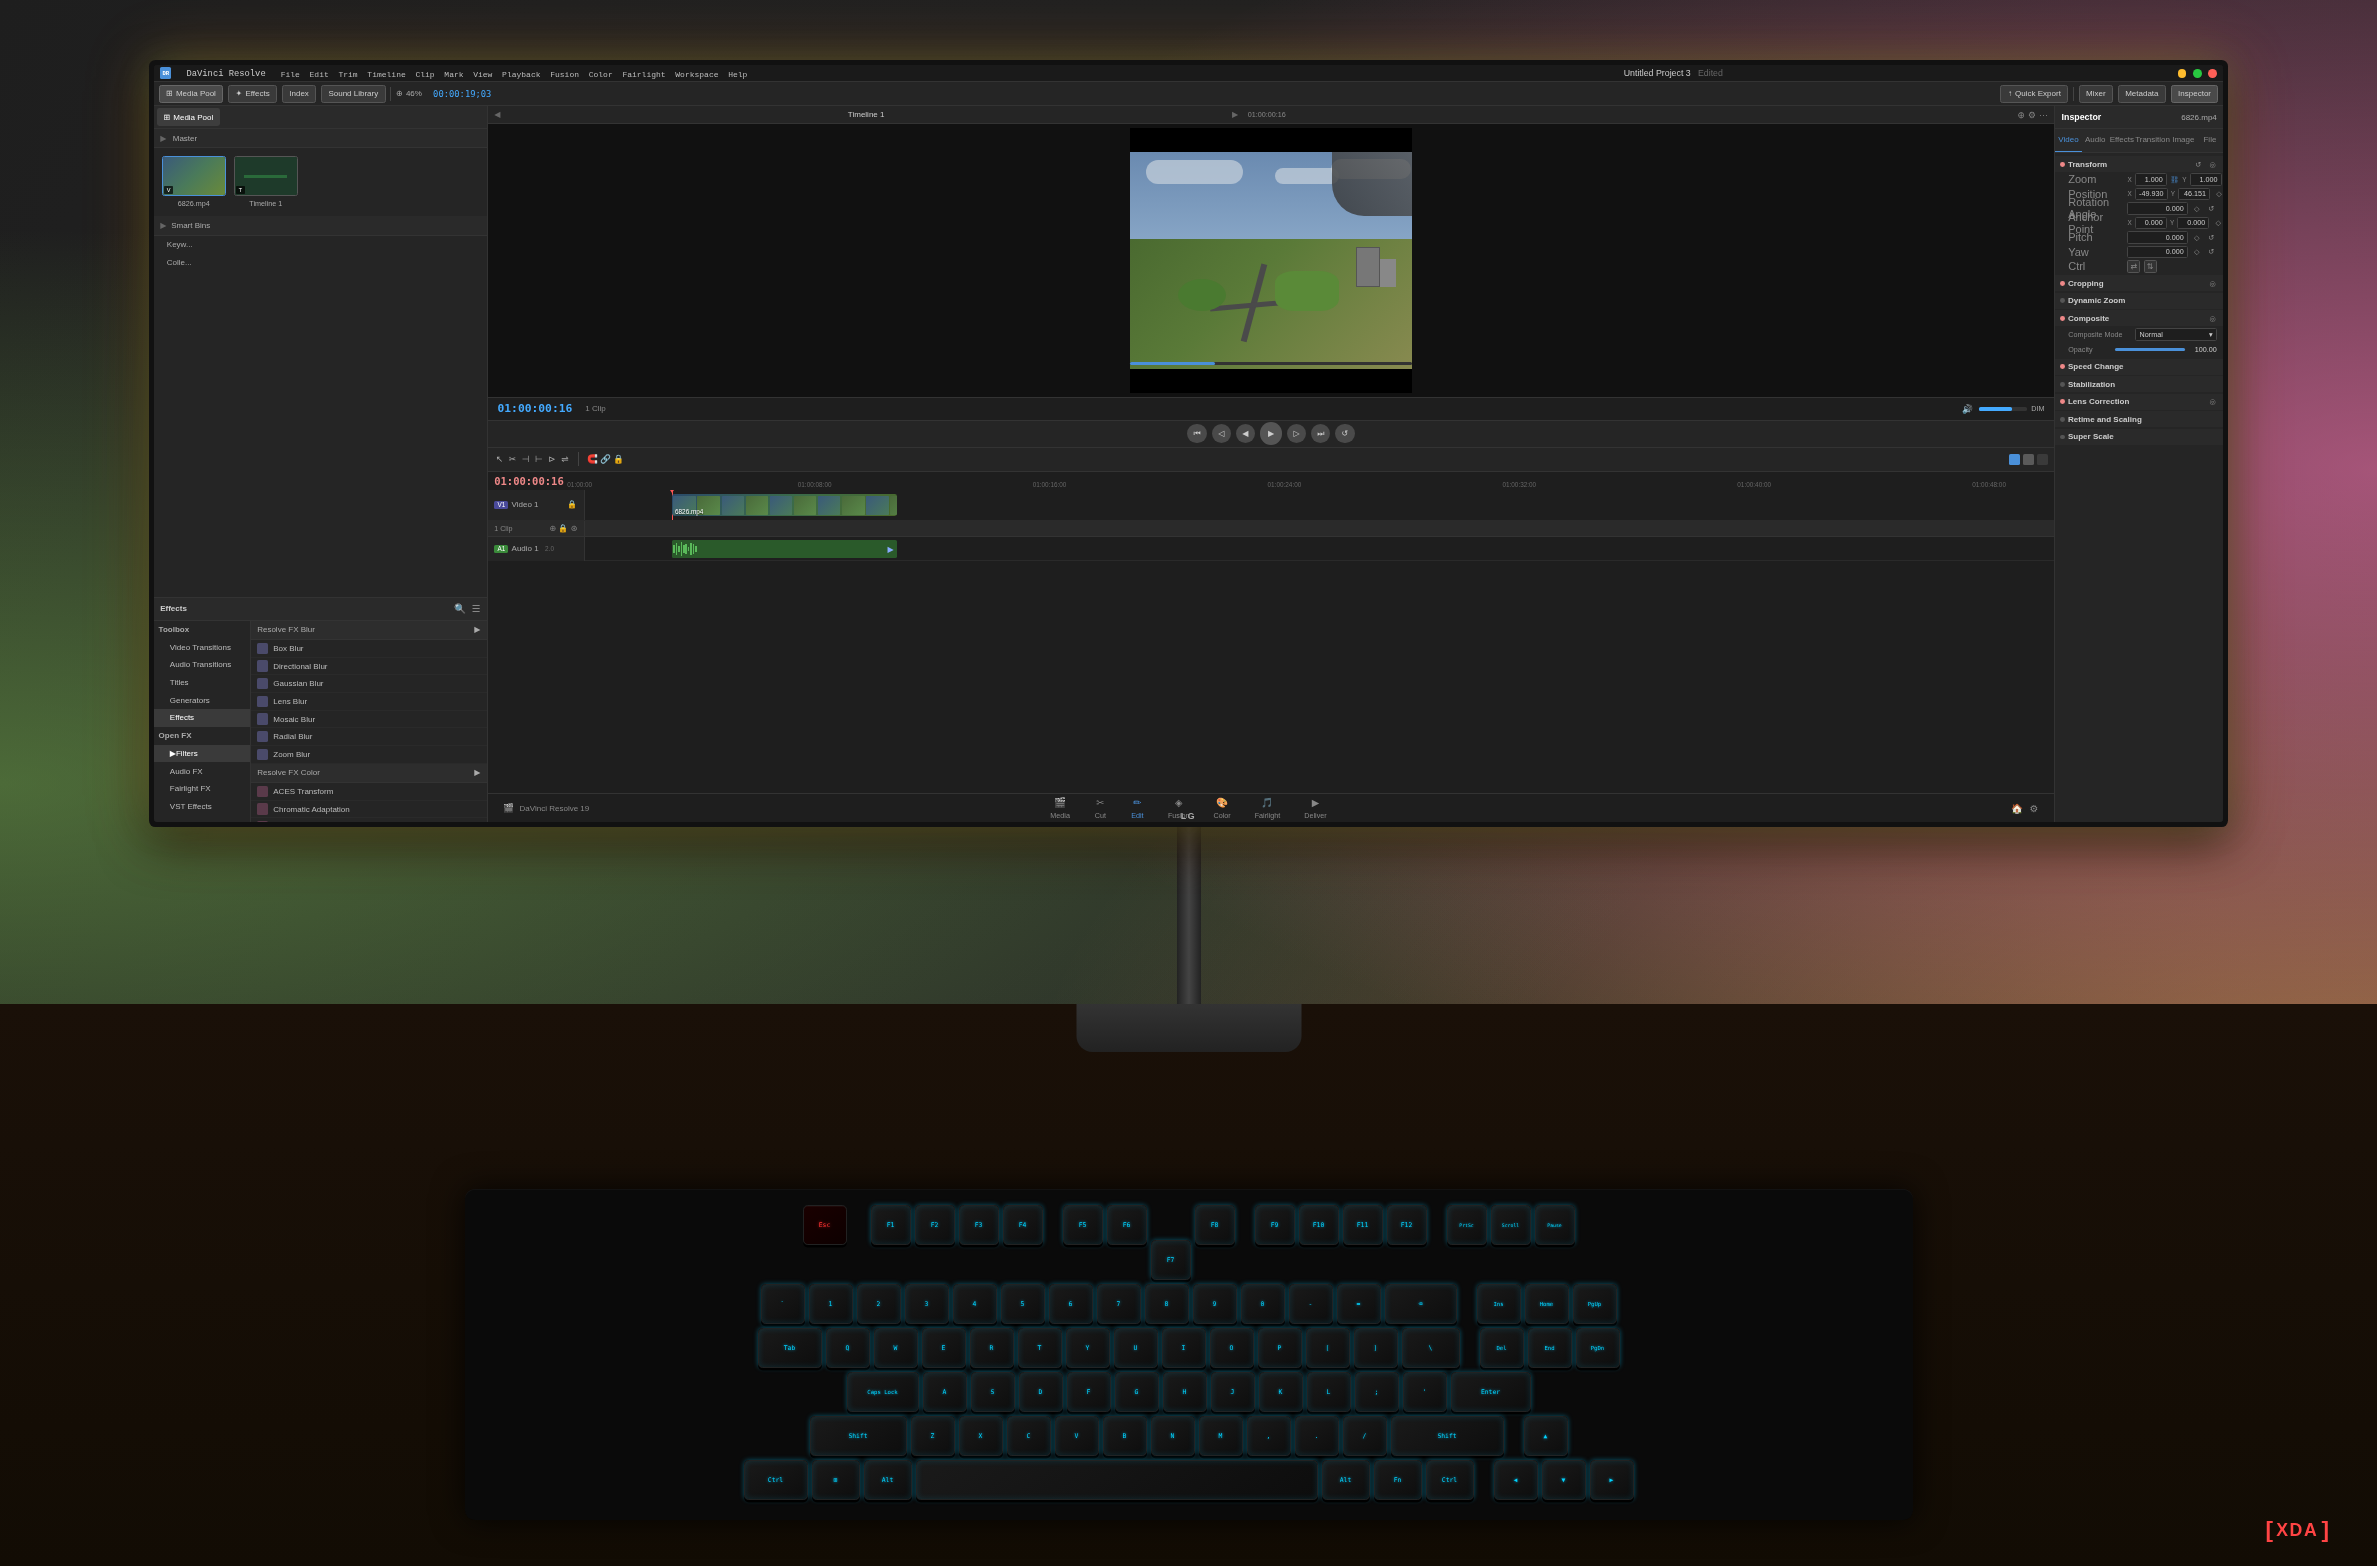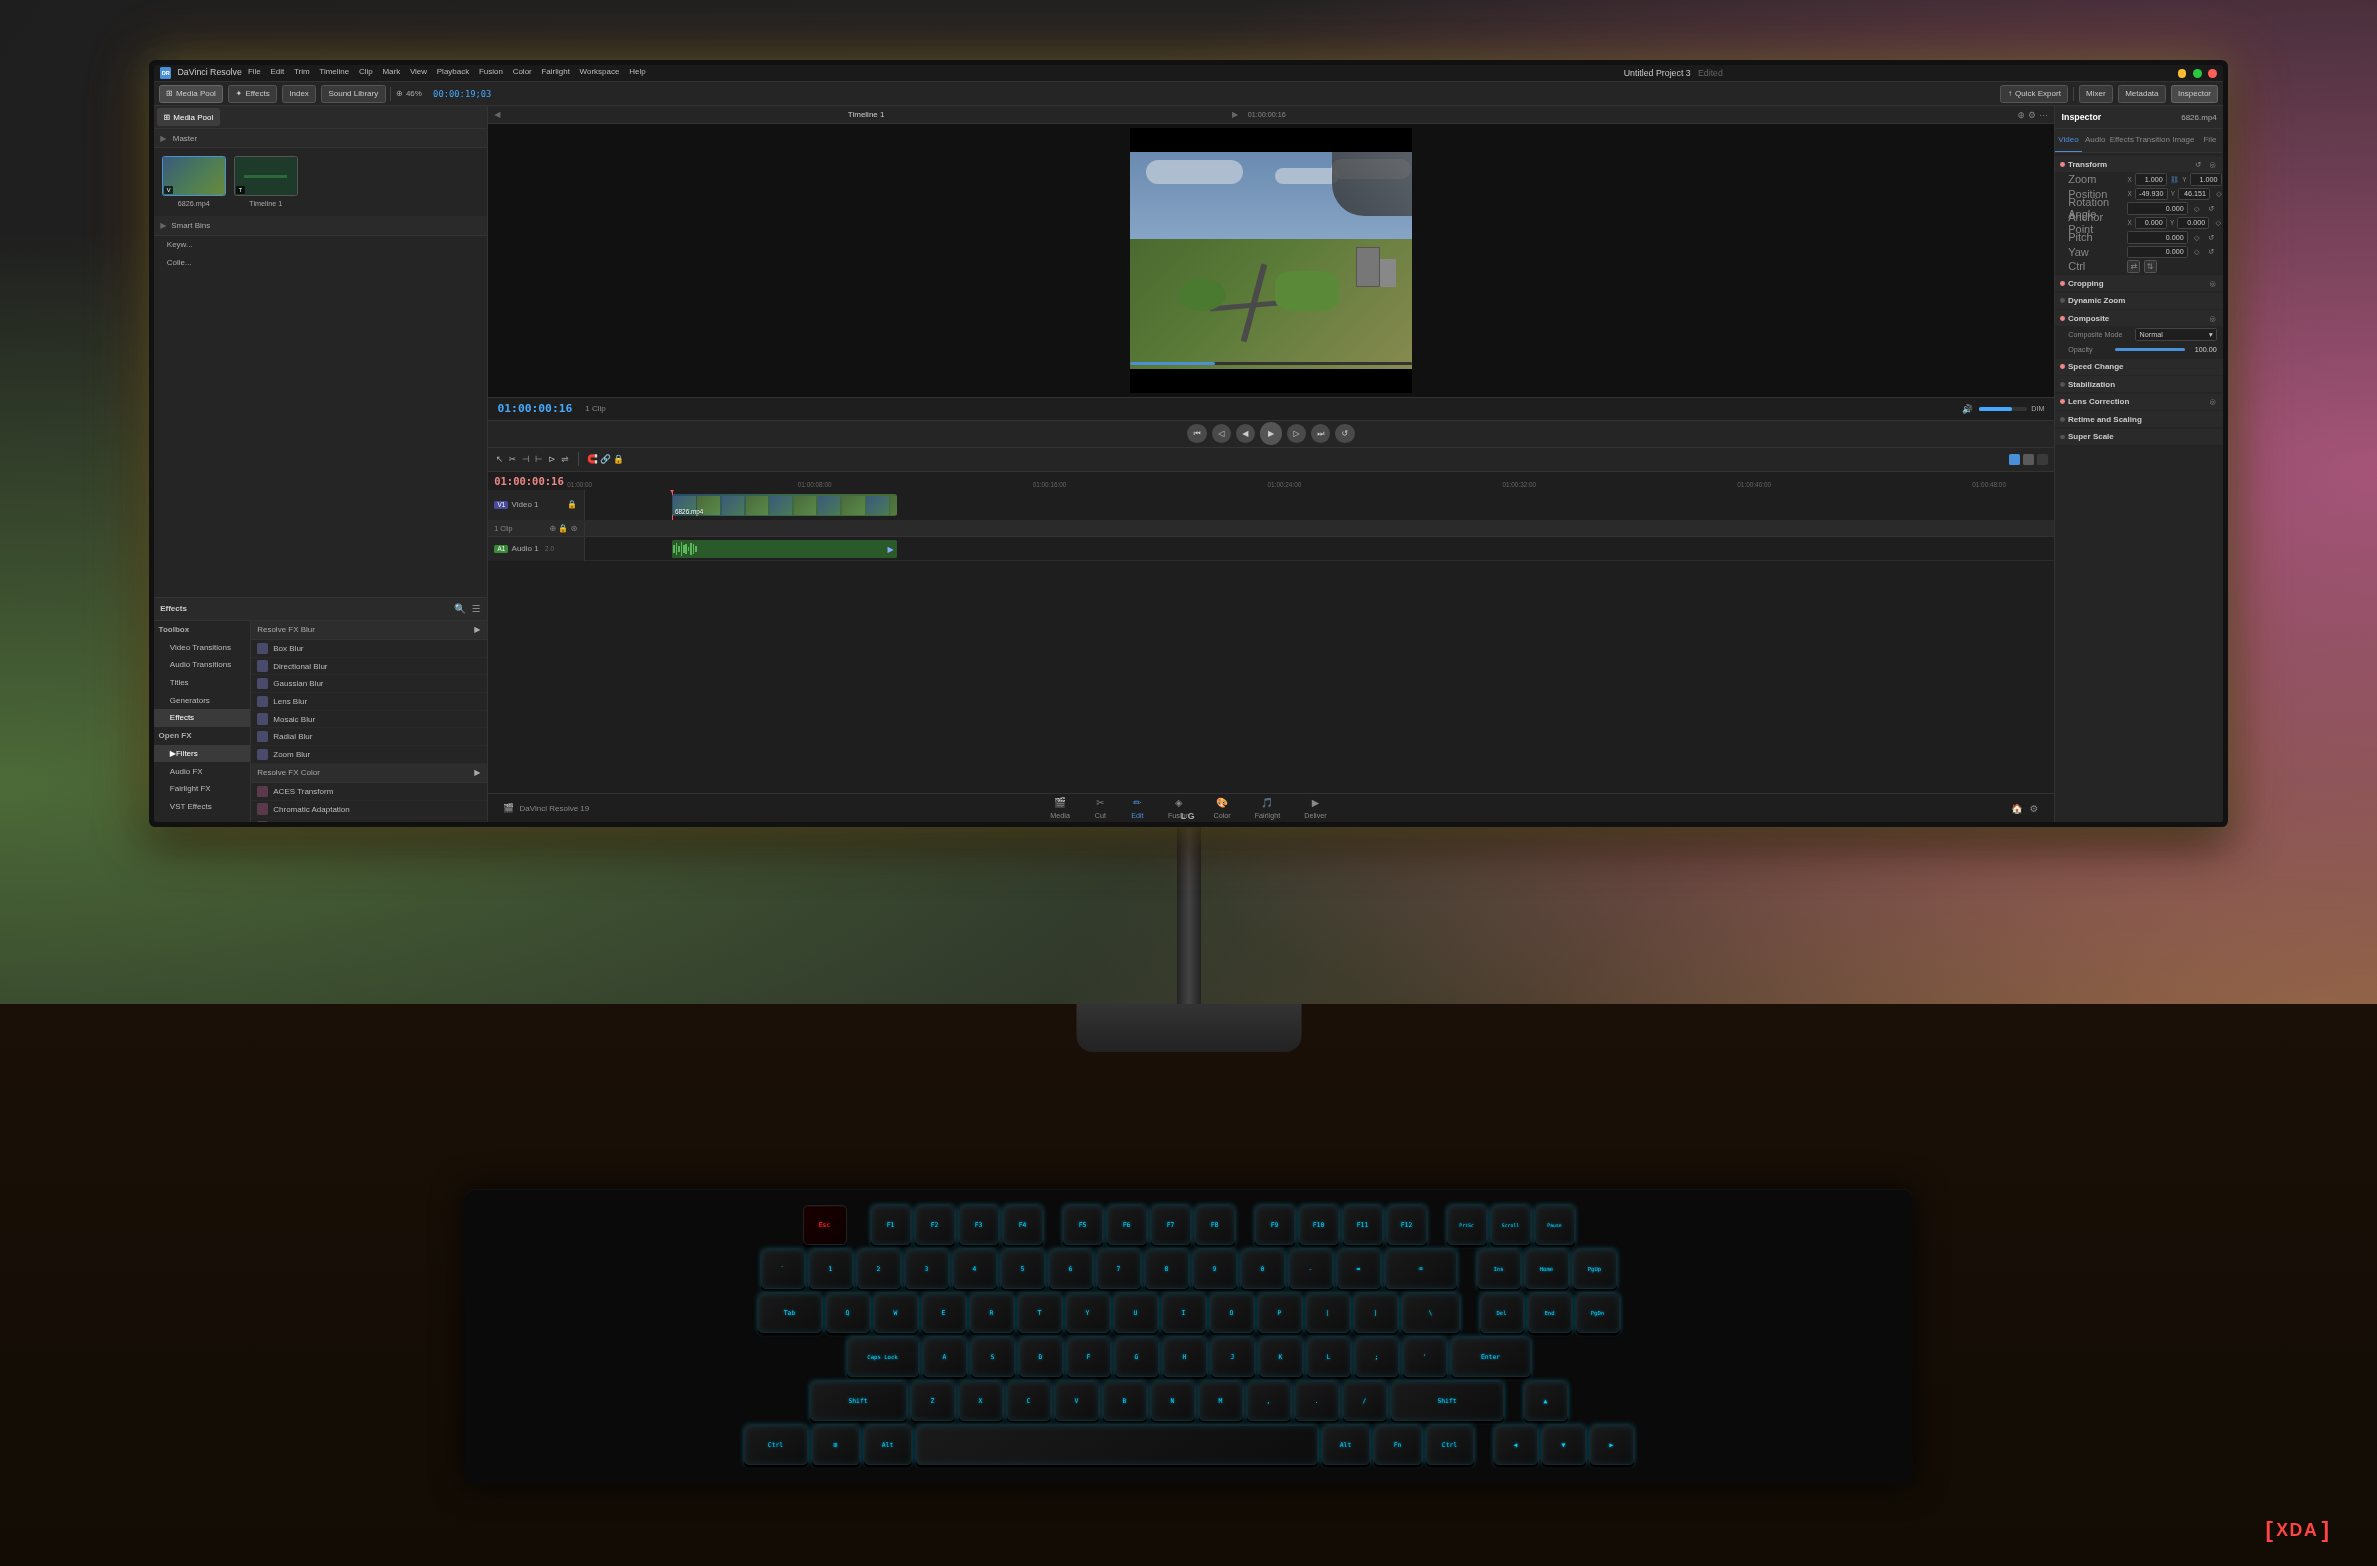--- a/index.html
+++ b/index.html
@@ -96,23 +96,24 @@
       height: 17.7px;
       background: #1a1a1a;
       display: flex;
       align-items: center;
       padding: 0 6.4px;
       flex-shrink: 0;
       border-bottom: 0.8px solid #333;
     }
     .title-bar-left {
       display: flex;
-      align-items: flex-start;
-      gap: 6px;
+      align-items: flex-end;
+      gap: 15px;
       flex: 1;
+      font-family: Liberation Mono, monospace;
     }
     .title-bar-logo {
       width: 11.3px;
       height: 11.3px;
       background: #4a90d9;
       border-radius: 1.6px;
       display: flex;
       align-items: center;
       justify-content: center;
       font-size: 6.4px;
@@ -1648,21 +1649,21 @@
       <div class="key cyan-lit" style="width:40px;">
           <span class="key-label">F4</span>
         </div>
       <div style="width:12px;"></div>
       <div class="key cyan-lit" style="width:40px;">
           <span class="key-label">F5</span>
         </div>
       <div class="key cyan-lit" style="width:40px;">
           <span class="key-label">F6</span>
         </div>
-      <div class="key cyan-lit" style="width:40px;">
+      <div class="key cyan-lit" style="width:40px;margin-top:35px;">
           <span class="key-label">F7</span>
         </div>
       <div class="key cyan-lit" style="width:40px;">
           <span class="key-label">F8</span>
         </div>
       <div style="width:12px;"></div>
       <div class="key cyan-lit" style="width:40px;">
           <span class="key-label">F9</span>
         </div>
       <div class="key cyan-lit" style="width:40px;">

